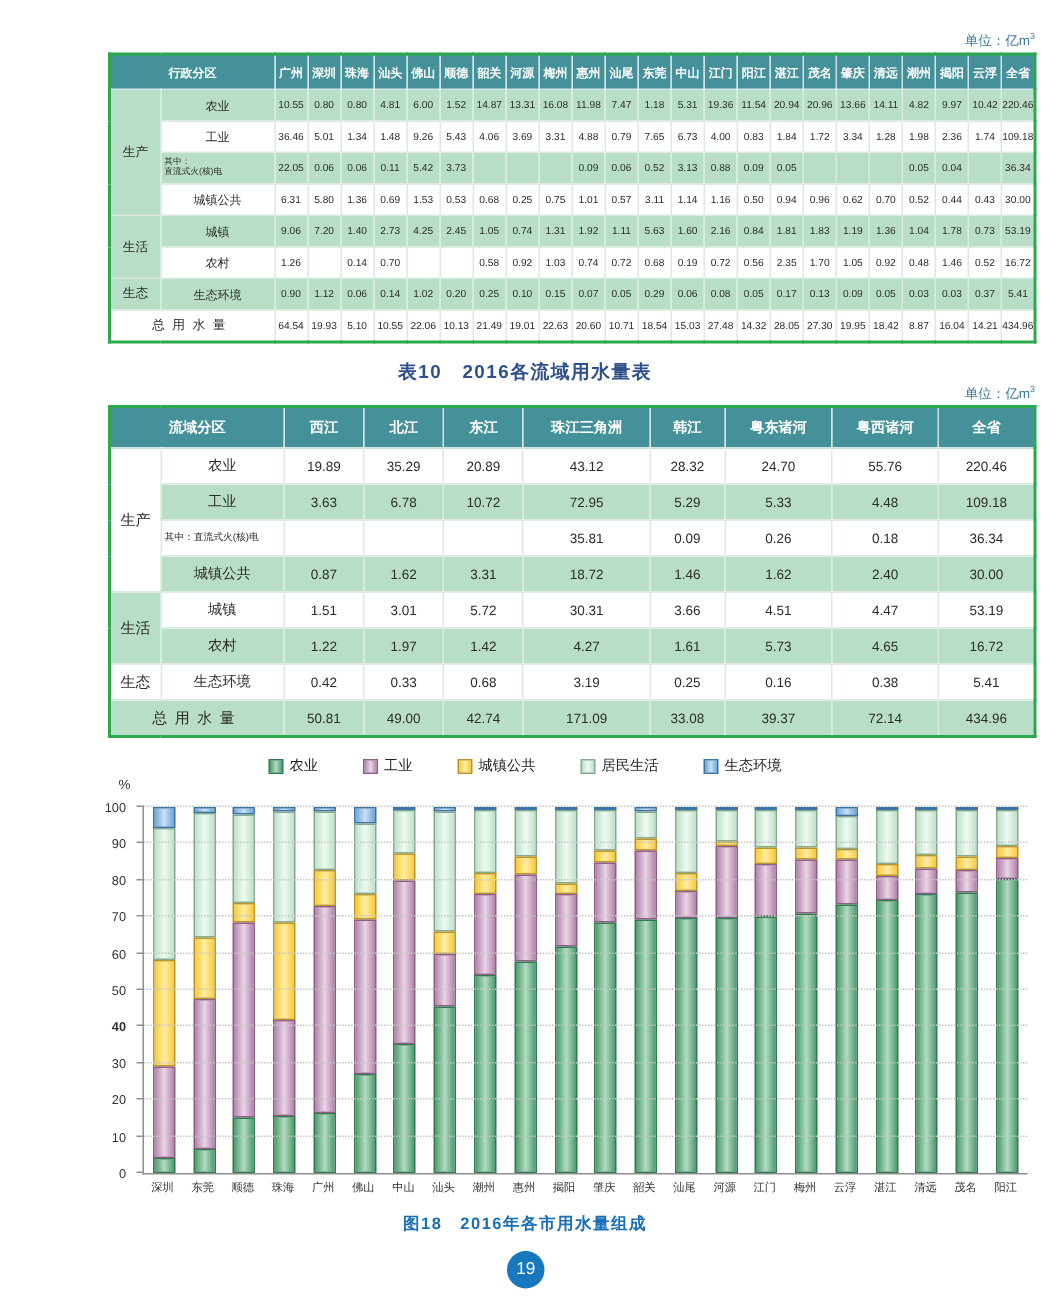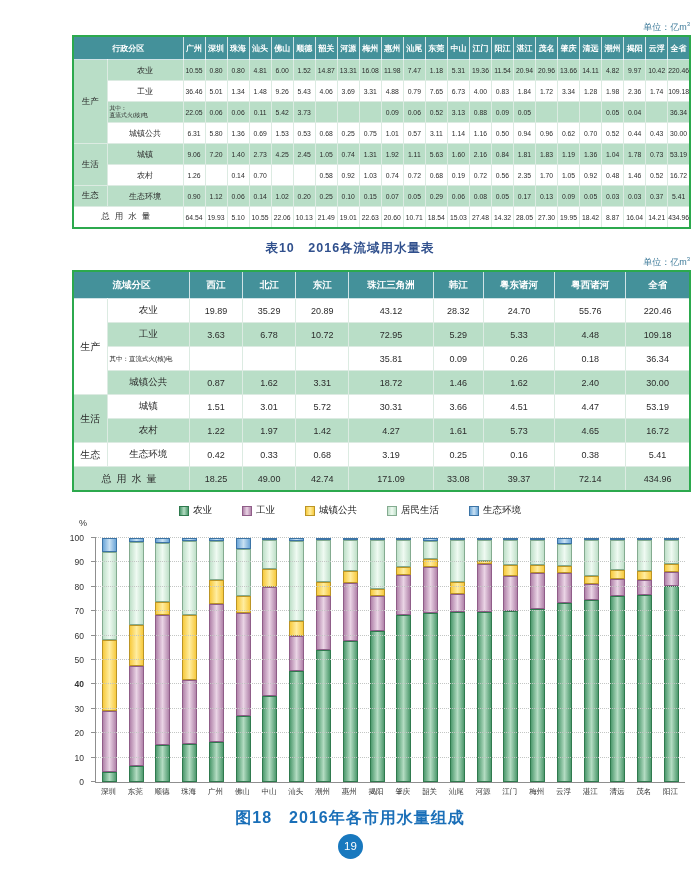--- a/index.html
+++ b/index.html
@@ -60,21 +60,21 @@
     border-left:1px solid #8f8f8f;border-bottom:1px solid #8f8f8f;}
   .grid{position:absolute;left:0;right:0;border-top:1px dotted #c3c6c4;height:0;}
   .ytick{position:absolute;left:-5px;width:5px;border-top:1px solid #8f8f8f;height:0;}
   .bars{position:absolute;left:0;right:0;top:0;bottom:0;display:flex;
     justify-content:space-around;align-items:flex-end;}
   .bar{height:100%;width:15px;display:flex;flex-direction:column-reverse;}
   .seg{box-sizing:border-box;border:1px solid #666;}
   .xlabels{position:absolute;top:787px;left:95px;width:589px;display:flex;}
   .xlabels div{flex:1;text-align:center;font-size:7.5px;color:#333;}
   .fig-caption{position:absolute;top:808px;left:0;right:0;text-align:center;
-    font-size:16px;font-weight:bold;color:#1a6fb8;letter-spacing:1px;}
+    font-size:11px;font-weight:bold;color:#1a6fb8;letter-spacing:1px;}
 
   .pageno{position:absolute;top:834px;left:338px;width:25px;height:25px;
     border-radius:50%;background:#1878be;color:#fff;font-size:11.5px;
     line-height:25px;text-align:center;}
 </style>
 </head>
 <body>
 
 <div class="page">
 
@@ -431,21 +431,21 @@
           <td>0.33</td>
           <td>0.68</td>
           <td>3.19</td>
           <td>0.25</td>
           <td>0.16</td>
           <td>0.38</td>
           <td>5.41</td>
         </tr>
         <tr>
           <th colspan="2" class="total">总用水量</th>
-          <td>18.25</td>
+          <td>50.81</td>
           <td>49.00</td>
           <td>42.74</td>
           <td>171.09</td>
           <td>33.08</td>
           <td>39.37</td>
           <td>72.14</td>
           <td>434.96</td>
         </tr>
       </tbody>
     </table>

